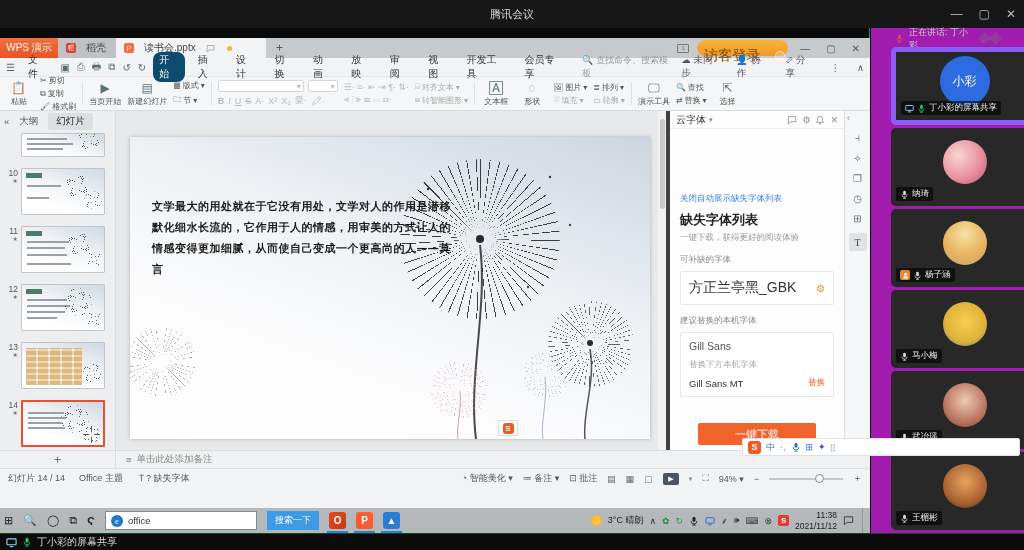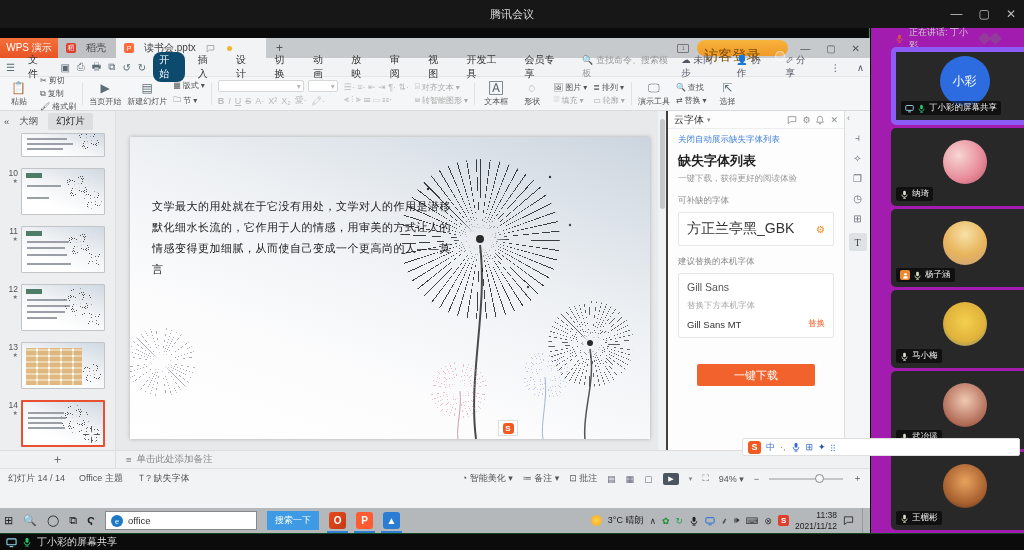--- a/index.html
+++ b/index.html
@@ -88,21 +88,21 @@
     -webkit-mask:radial-gradient(circle, transparent 0 12%, #000 28% 68%, transparent 78%);
     mask:radial-gradient(circle, transparent 0 12%, #000 28% 68%, transparent 78%); }
   .blocks { position:absolute; left:4px; top:5px; width:56px; height:37px;
     background:repeating-linear-gradient(0deg,#ecd2a6 0 4px, #fff 4px 6px),
                repeating-linear-gradient(90deg,#ecd2a6 0 10px, #fff 10px 12px);
     background-blend-mode:multiply; opacity:.85; }
 
   
   #slide-zone { flex:1; background:#e7e9ea; position:relative; }
   #slide { position:absolute; left:14px; top:26px; width:520px; height:302px; background:#fff;
-    box-shadow:0 0 4px rgba(0,0,0,.25); overflow:hidden; }
+    box-shadow:0 0 4px rgba(0,0,0,.25); overflow:hidden;font-weight:bold; }
   #slide-grad { position:absolute; inset:0; background:linear-gradient(200deg,#ccd5df 0%,#eef1f4 40%,#fcfcfd 70%,#fff 100%); }
   #slide-text { position:absolute; left:22px; top:60px; width:302px; font-family:"DejaVu Serif", serif;
     font-size:11px; line-height:1.9; color:#1b1b1b; letter-spacing:.5px; }
   .dl-head { position:absolute; border-radius:50%; }
   .dl-dark { background:repeating-conic-gradient(rgba(30,30,30,.85) 0 .7deg, transparent .7deg 7deg);
     -webkit-mask:radial-gradient(circle, transparent 0 8%, #000 24% 70%, transparent 79%);
     mask:radial-gradient(circle, transparent 0 8%, #000 24% 70%, transparent 79%); }
   .dl-core { position:absolute; border-radius:50%; background:#2a2a2a; }
   .dl-faint { background:repeating-conic-gradient(rgba(90,90,110,.5) 0 .8deg, transparent .8deg 9deg);
     -webkit-mask:radial-gradient(circle, transparent 0 10%, #000 26% 66%, transparent 76%);
@@ -118,22 +118,22 @@
     background:#c5c7c9; border-radius:3px; }
   #ime-float { position:absolute; right:148px; bottom:14px; width:20px; height:16px; background:#fff;
     border:1px solid #ddd; display:flex; align-items:center; justify-content:center; gap:2px; }
   #ime-bar { position:absolute; right:4px; bottom:-16px; height:18px; background:#fff;
     border:1px solid #e0e0e0; border-radius:2px; display:flex; align-items:center; gap:5px;
     padding:0 5px; font-size:9px; color:#3c6ecf; z-index:5; }
   .slogo { width:13px; height:13px; background:#f15a22; border-radius:3px; color:#fff; font-size:9px;
     font-weight:bold; display:flex; align-items:center; justify-content:center; }
 
   
-  #fonts-panel { width:178px; background:#fdfdfd; border-left:2px solid #404040; font-size:9px;
-    display:flex; flex-direction:column; }
+  #fonts-panel { width:178px; background:#fdfdfd; border-left:4px solid #404040; font-size:9px;
+    display:flex; flex-direction:column;justify-content:space-between; }
   #fp-head { display:flex; align-items:center; height:18px; padding:0 6px; color:#333; font-size:10px;
     border-bottom:1px solid #eee; }
   #fp-head .fp-ics { margin-left:auto; display:flex; gap:5px; color:#8a8f94; font-size:9px; align-items:center; }
   #fp-body { padding:5px 10px; }
   .fp-link { color:#3d7fd9; font-size:8.5px; }
   .fp-title { font-size:13px; font-weight:bold; color:#222; margin-top:6px; }
   .fp-sub { color:#999; font-size:8.5px; margin-top:3px; }
   .fp-label { color:#8a8a8a; font-size:8.5px; margin-top:10px; }
   .fp-card { background:#fff; border:1px solid #e7e7e7; border-radius:2px; margin-top:5px; padding:7px 8px; }
   .fp-row { display:flex; align-items:center; }

